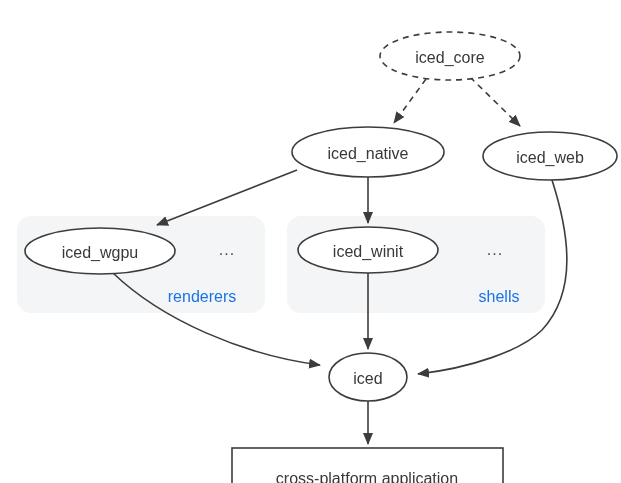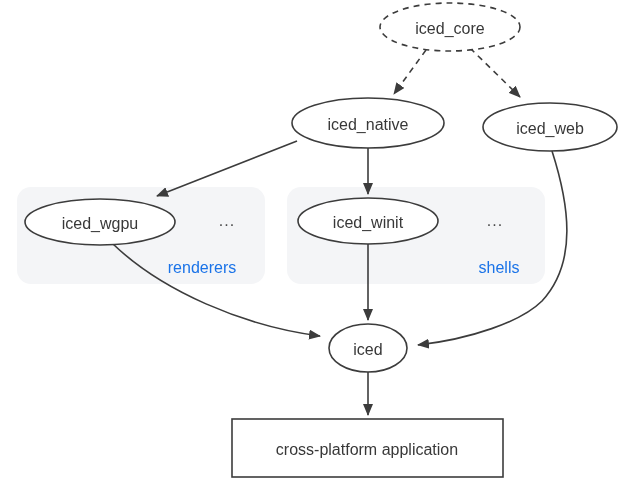--- a/index.html
+++ b/index.html
@@ -4,21 +4,21 @@
 <style>
   html, body {
     margin: 0;
     padding: 0;
     background: #ffffff;
     width: 621px;
     height: 483px;
     overflow: hidden;
     font-family: "Liberation Sans", sans-serif;
   }
-  .diagram-wrap { width: 621px; height: 348px; }
+  .diagram-wrap { width: 621px; height: 348px; margin-top: 29px; }
   svg { display: block; }
 
   .group-box { fill: #f4f5f7; stroke: none; }
   .node-shape { fill: #ffffff; stroke: #3c3c3c; stroke-width: 1.6; }
   .node-shape.dashed { stroke-dasharray: 6 5; }
   .edge { fill: none; stroke: #3c3c3c; stroke-width: 1.6; }
   .edge.dashed { stroke-dasharray: 6 5; }
 
   .node-label {
     fill: #383838;

